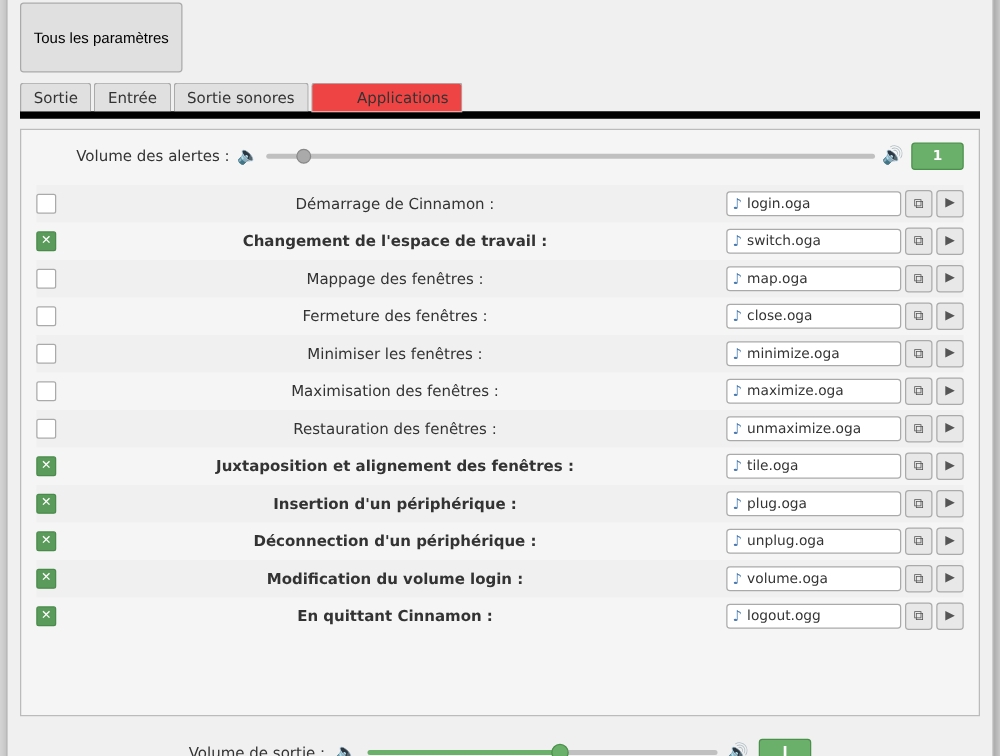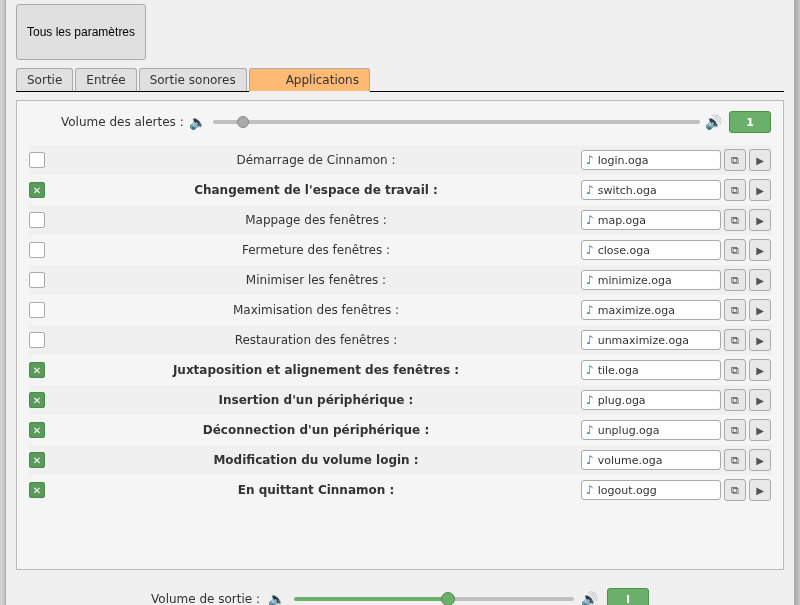--- a/index.html
+++ b/index.html
@@ -59,36 +59,36 @@
       background: #e0e0e0;
       border: 1px solid #aaa;
       border-radius: 3px;
       padding: 20px 10px;
       font-size: 12px;
       cursor: pointer;
       margin-bottom: 8px;
     }
     .tabs {
       display: flex;
-      border-bottom: 1px solid #000000;
+      border-bottom: 6px solid #000000;
       margin-bottom: 8px;
     }
     .tab {
       padding: 4px 10px;
       border: 1px solid #aaa;
       border-bottom: none;
       background: #e0e0e0;
       cursor: pointer;
       font-size: 12px;
       margin-right: 2px;
       border-radius: 3px 3px 0 0;
       color: #333;
     }
     .tab.active {
-      background: #fdba74;
+      background: #ef4444;
       border-bottom: 1px solid #f0f0f0;
       margin-bottom: -1px;
       z-index: 1;
       position: relative;
       padding-left: 36px;
     }
     .content-area {
       background: #f5f5f5;
       border: 1px solid #bbb;
       padding: 10px 12px;

